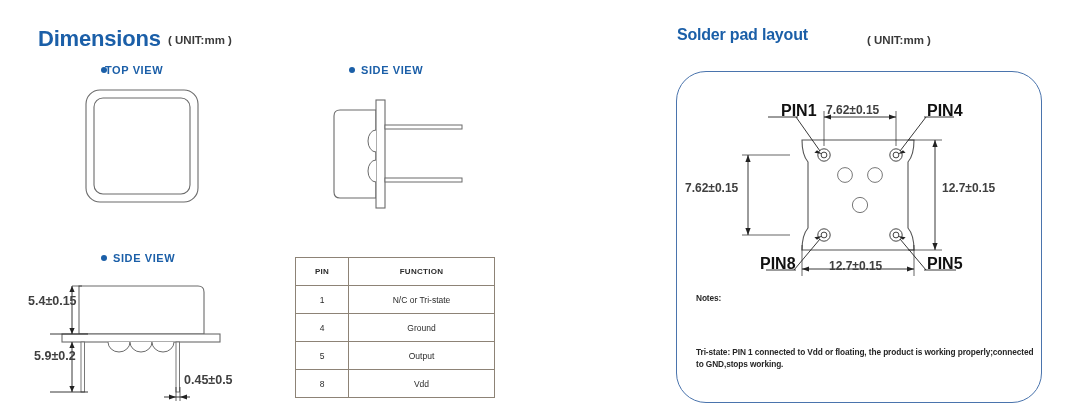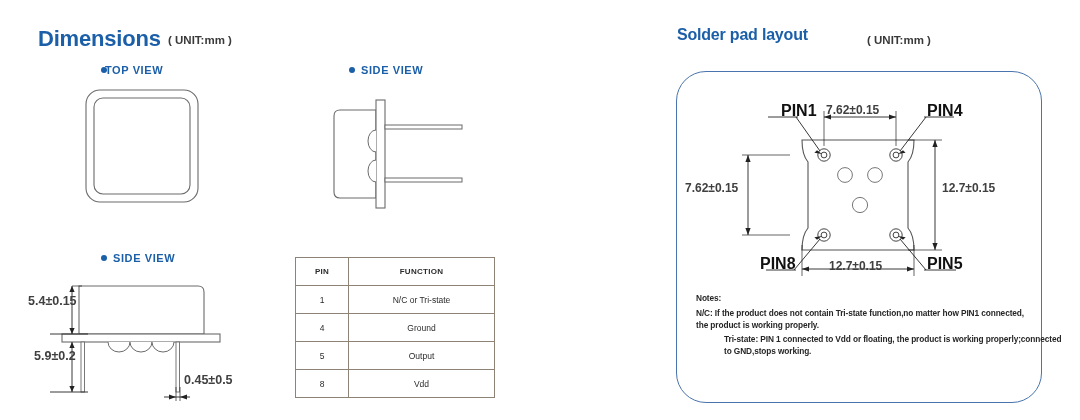--- a/index.html
+++ b/index.html
@@ -269,17 +269,15 @@
   <div class="pinlabel" style="left:277px;top:102px;">PIN4</div>
   <div class="pinlabel" style="left:110px;top:255px;">PIN8</div>
   <div class="pinlabel" style="left:277px;top:255px;">PIN5</div>
 
   <div class="dimtext" style="left:176px;top:103px;font-size:12px;">7.62±0.15</div>
   <div class="dimtext" style="left:35px;top:181px;font-size:12px;">7.62±0.15</div>
   <div class="dimtext" style="left:292px;top:181px;font-size:12px;">12.7±0.15</div>
   <div class="dimtext" style="left:179px;top:259px;font-size:12px;">12.7±0.15</div>
 
   <div class="notes" style="left:46px;top:293px;">Notes:</div>
-  <div class="notes" style="left:46px;top:308px;width:340px;">N/C: If the product does not contain Tri-state function,no matter how PIN1 connected,
-the product is working properly.</div>
-  <div class="notes" style="left:46px;top:334px;width:345px;margin-left:28px;">Tri-state: PIN 1 connected to Vdd or floating, the product is working properly;connected
+  <div class="notes" style="left:46px;top:347px;width:345px;">Tri-state: PIN 1 connected to Vdd or floating, the product is working properly;connected
 to GND,stops working.</div>
 </div>
 
 </body></html>

